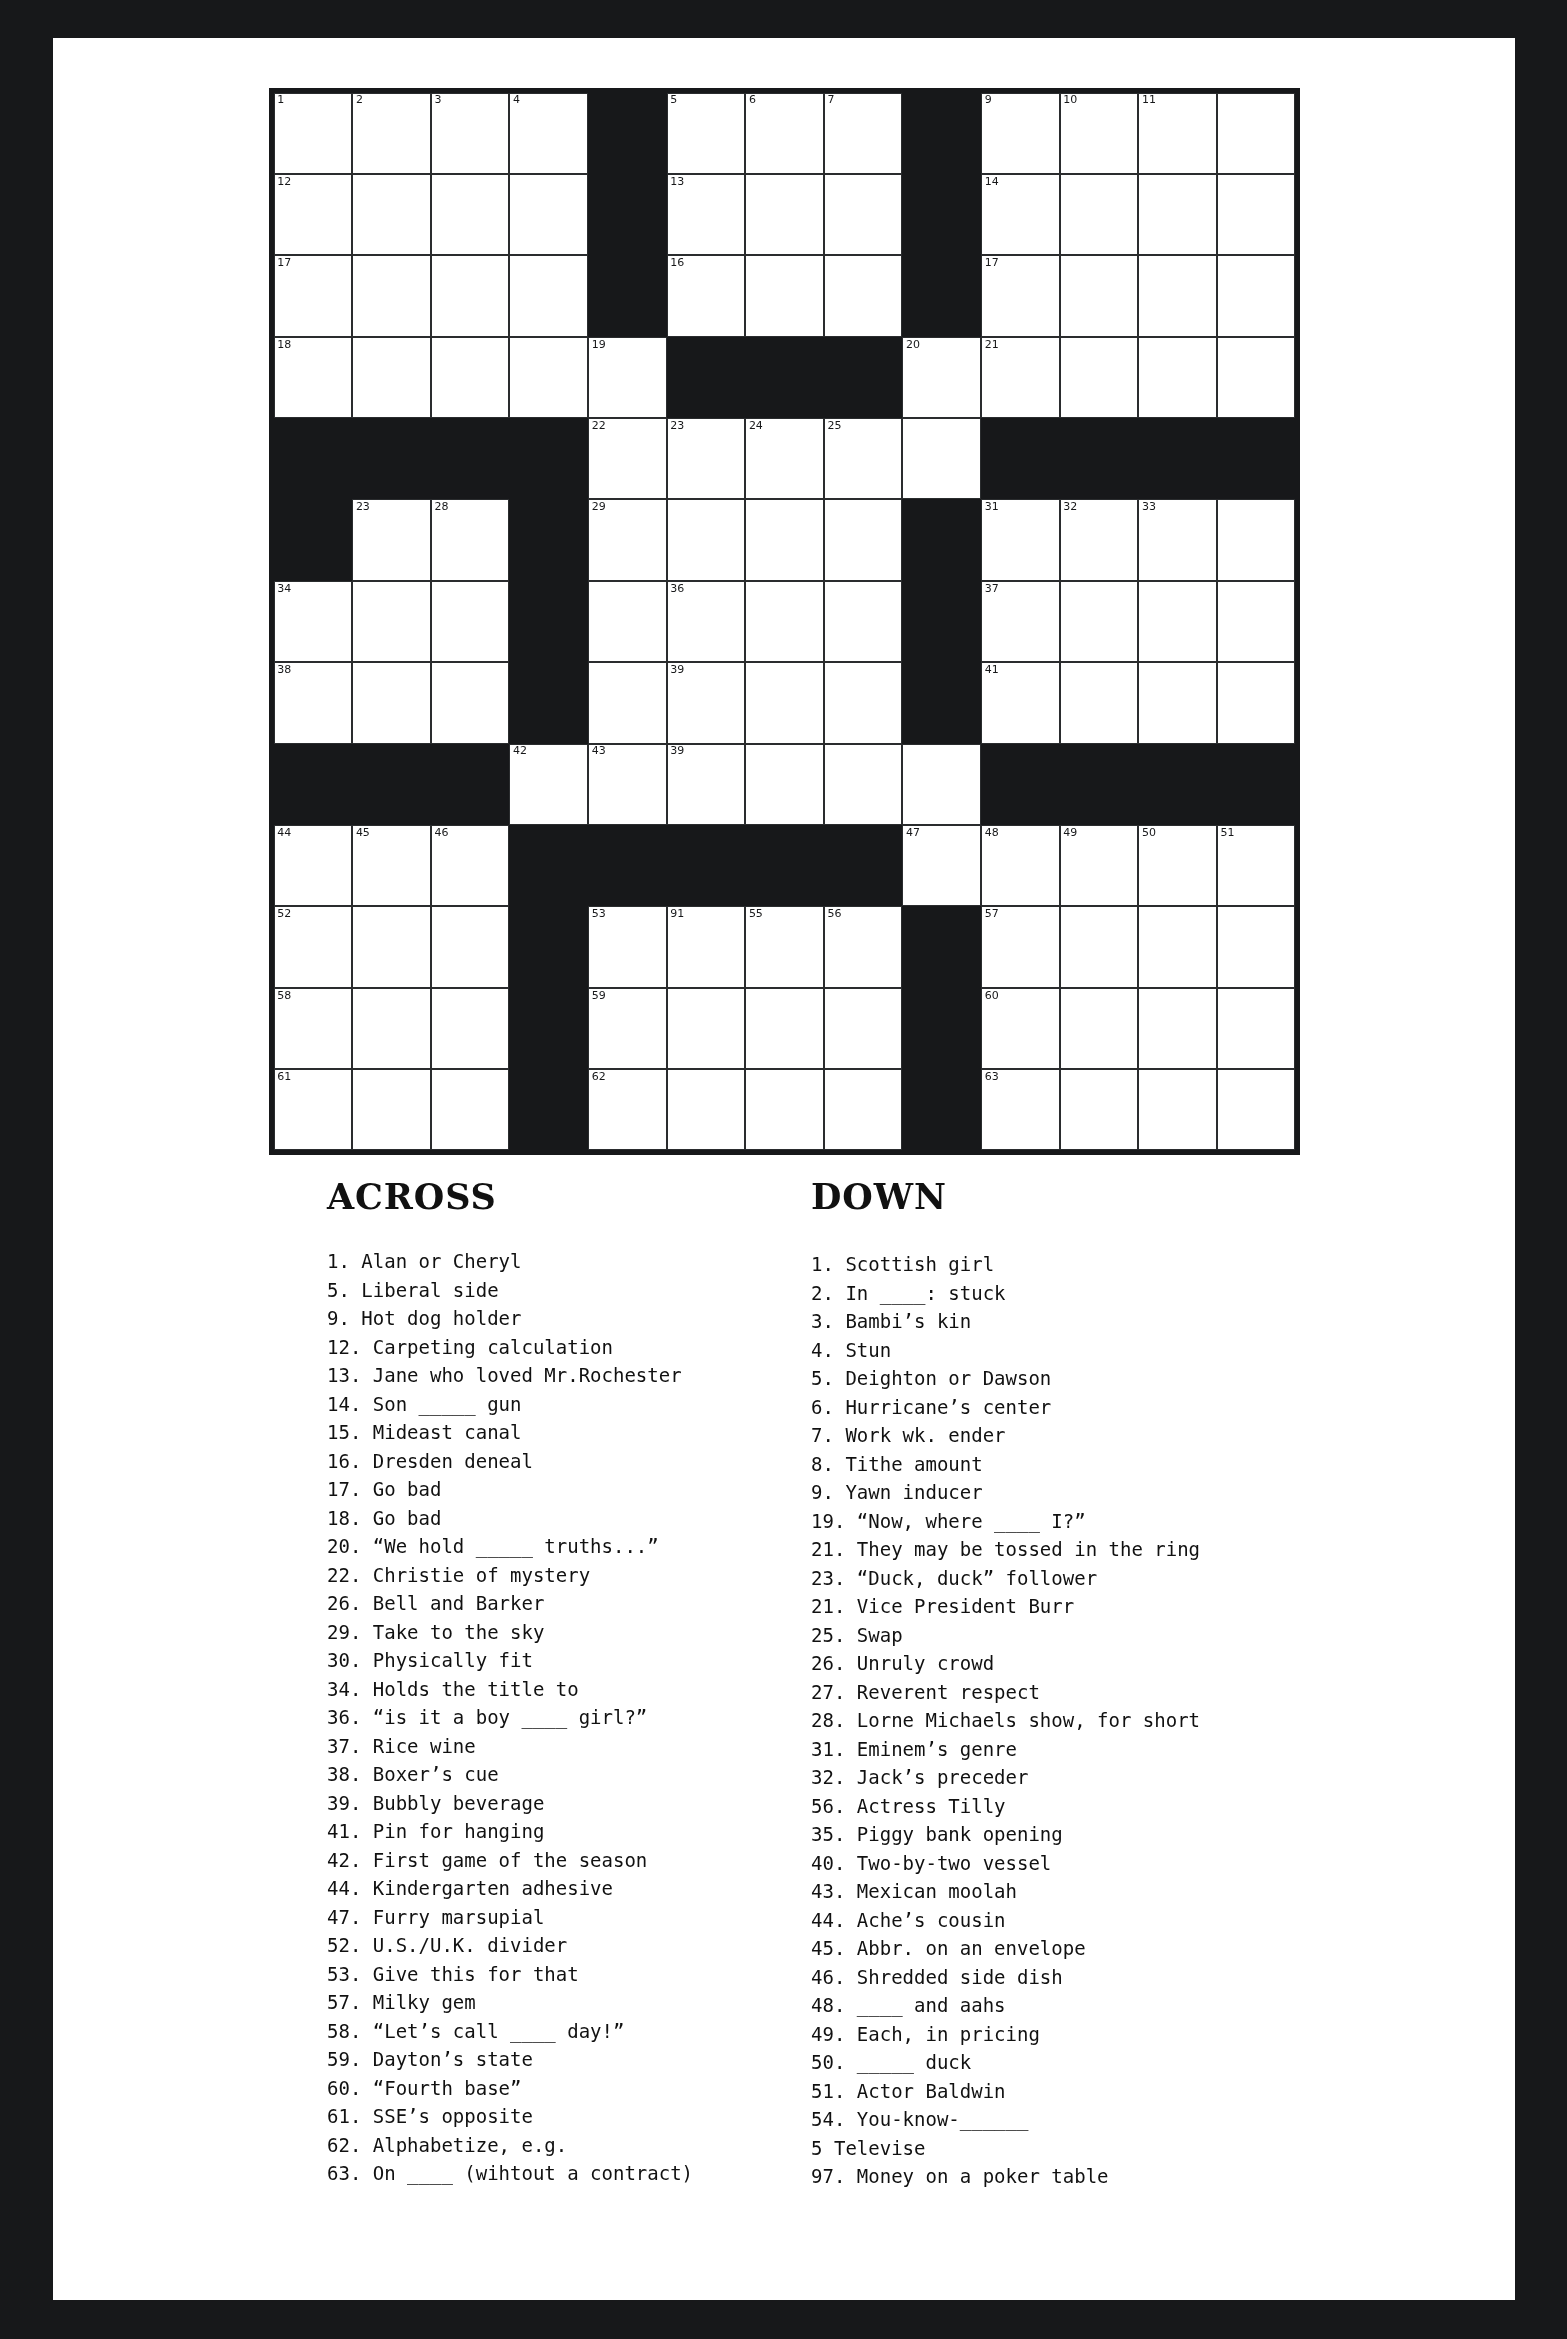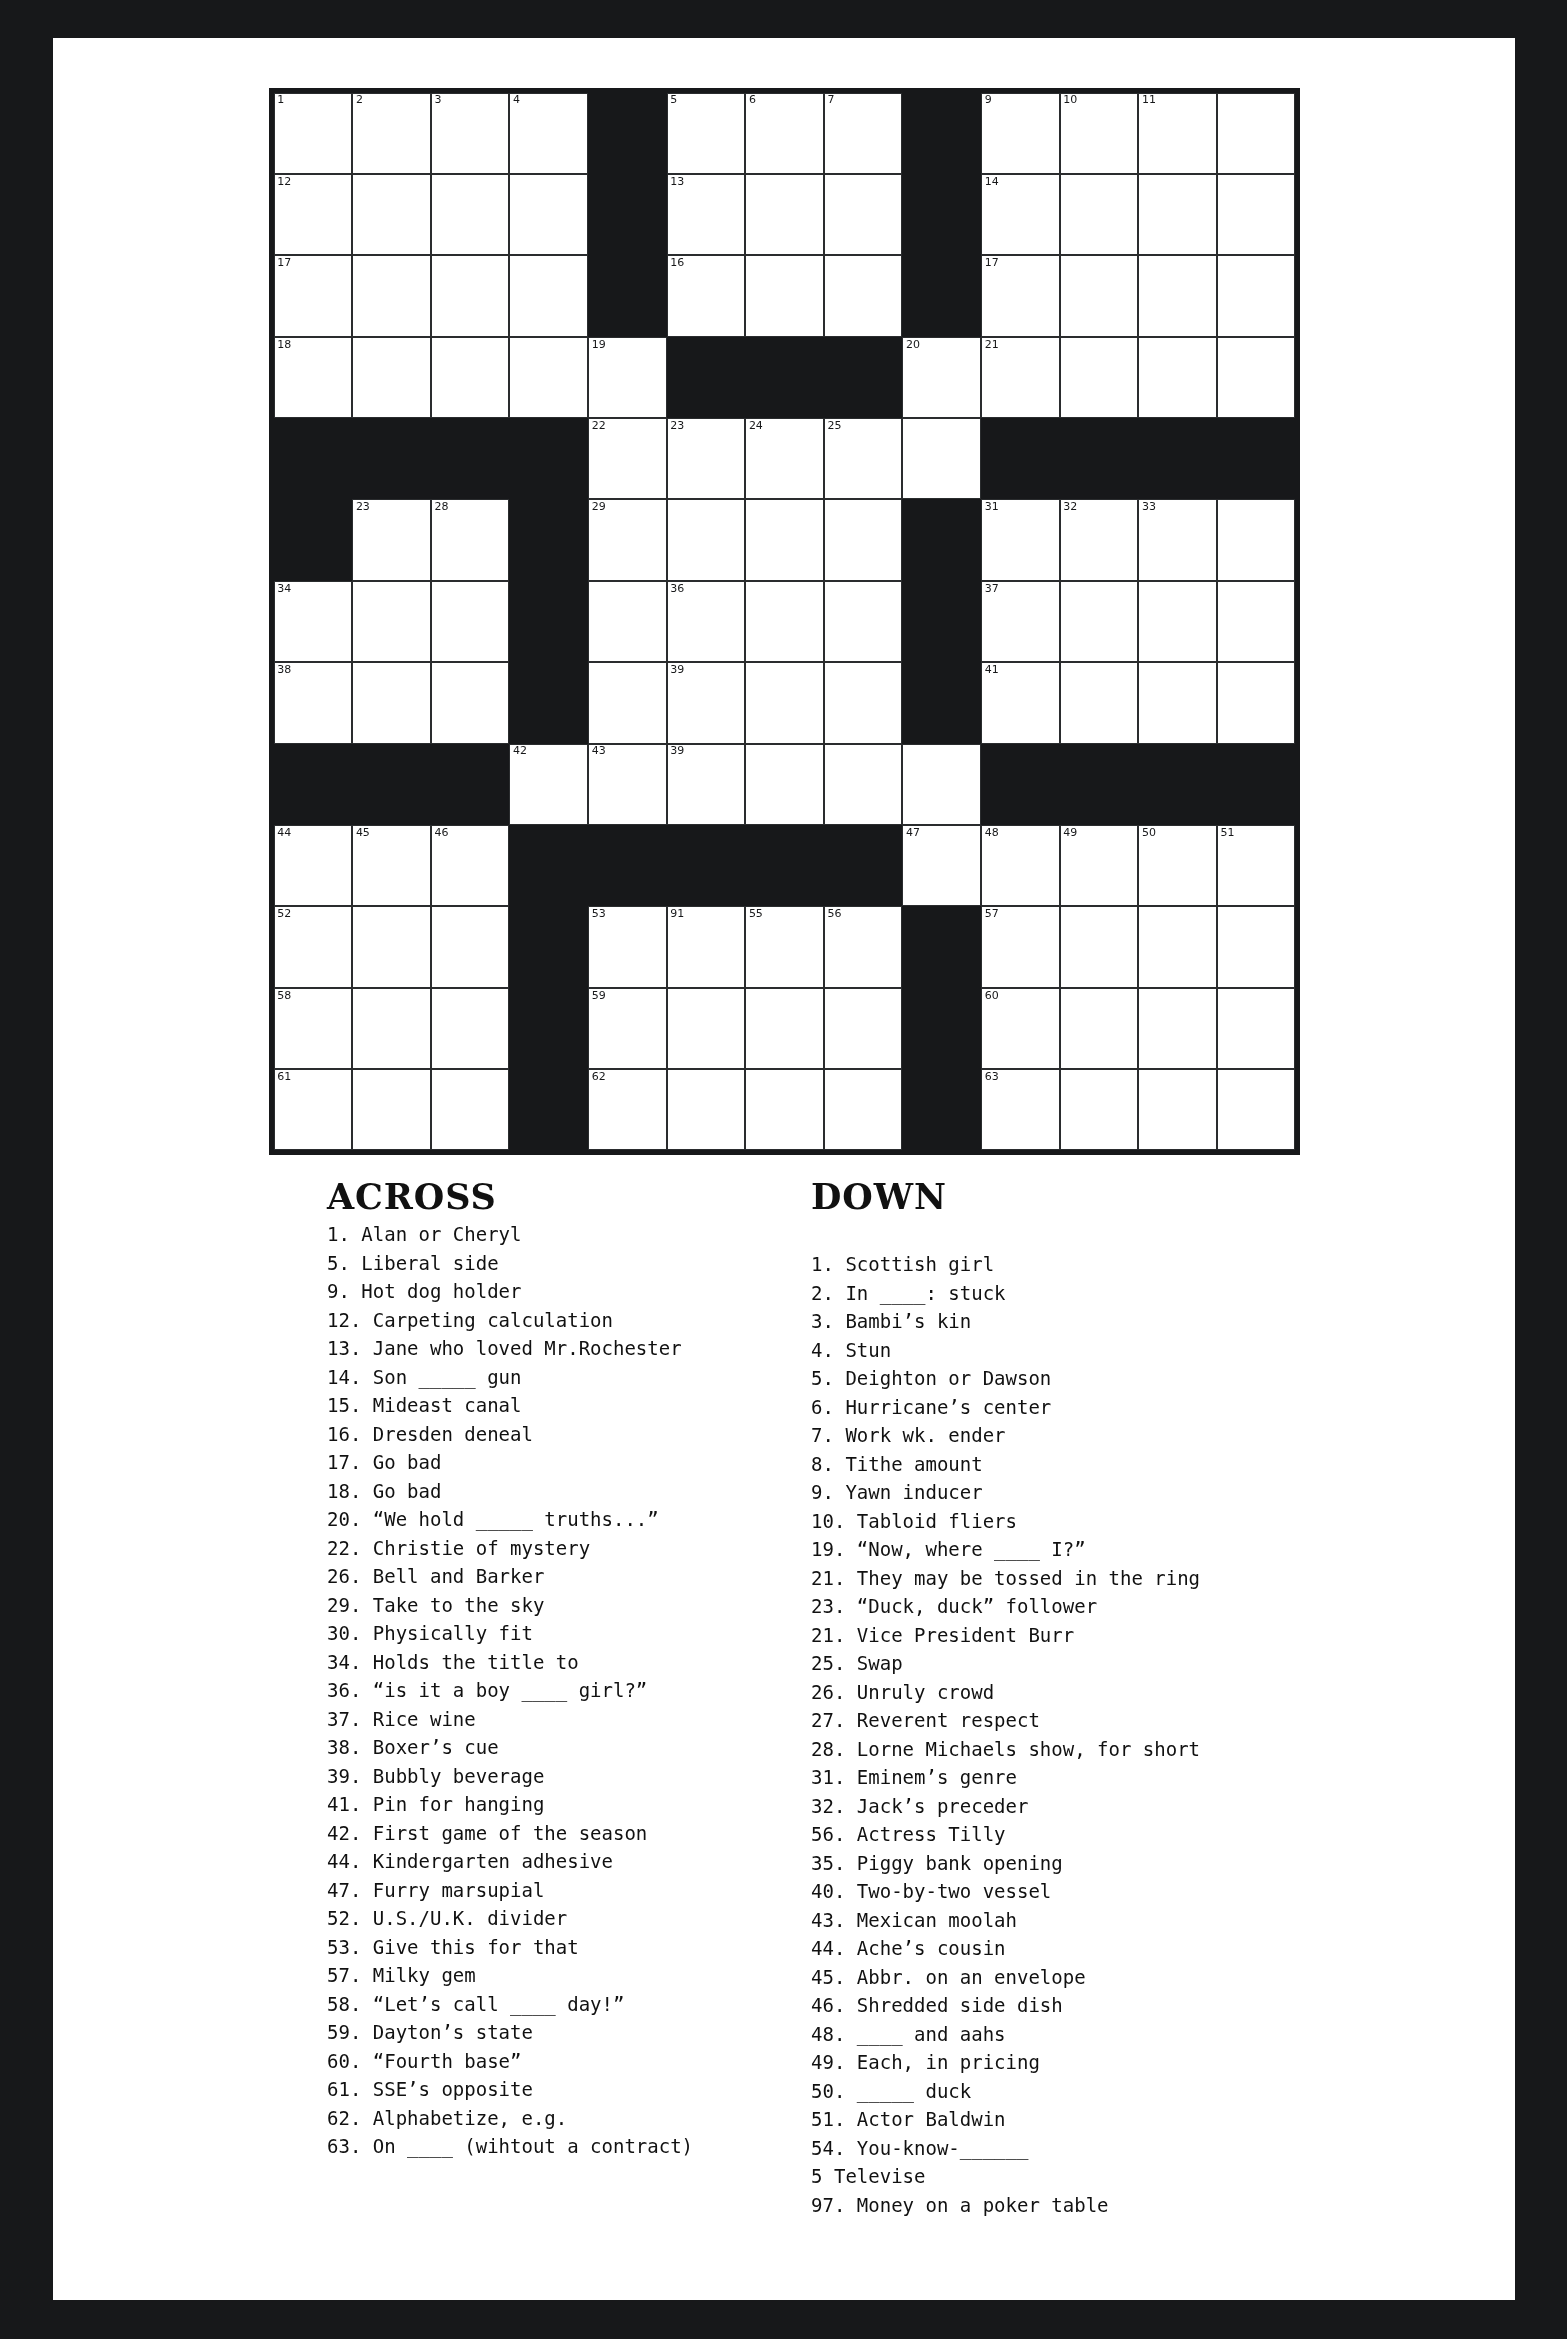--- a/index.html
+++ b/index.html
@@ -66,21 +66,21 @@
     align-items: flex-start;
   }
   .col-across { width: 475px; margin-left: 274px; }
   .col-down { width: 585px; margin-left: 9.1px; }
   .col-head {
     font-family: "DejaVu Serif", serif;
     font-weight: bold;
     font-size: 35px;
     letter-spacing: 0.9px;
     color: #111;
-    margin-bottom: 3px;
+    margin-bottom: 30px;
   }
   .col-down .col-head { margin-bottom: 33px; }
   ul.clue-list {
     list-style: none;
     margin: 0;
     padding: 0;
   }
   ul.clue-list li {
     font-family: "DejaVu Sans Mono", monospace;
     font-size: 19px;
@@ -430,21 +430,20 @@
       <ul class="clue-list" id="down-list">
           <li>1. Scottish girl</li>
           <li>2. In ____: stuck</li>
           <li>3. Bambi’s kin</li>
           <li>4. Stun</li>
           <li>5. Deighton or Dawson</li>
           <li>6. Hurricane’s center</li>
           <li>7. Work wk. ender</li>
           <li>8. Tithe amount</li>
           <li>9. Yawn inducer</li>
-          <li>10. Tabloid fliers</li>
           <li>19. “Now, where ____ I?”</li>
           <li>21. They may be tossed in the ring</li>
           <li>23. “Duck, duck” follower</li>
           <li>21. Vice President Burr</li>
           <li>25. Swap</li>
           <li>26. Unruly crowd</li>
           <li>27. Reverent respect</li>
           <li>28. Lorne Michaels show, for short</li>
           <li>31. Eminem’s genre</li>
           <li>32. Jack’s preceder</li>

